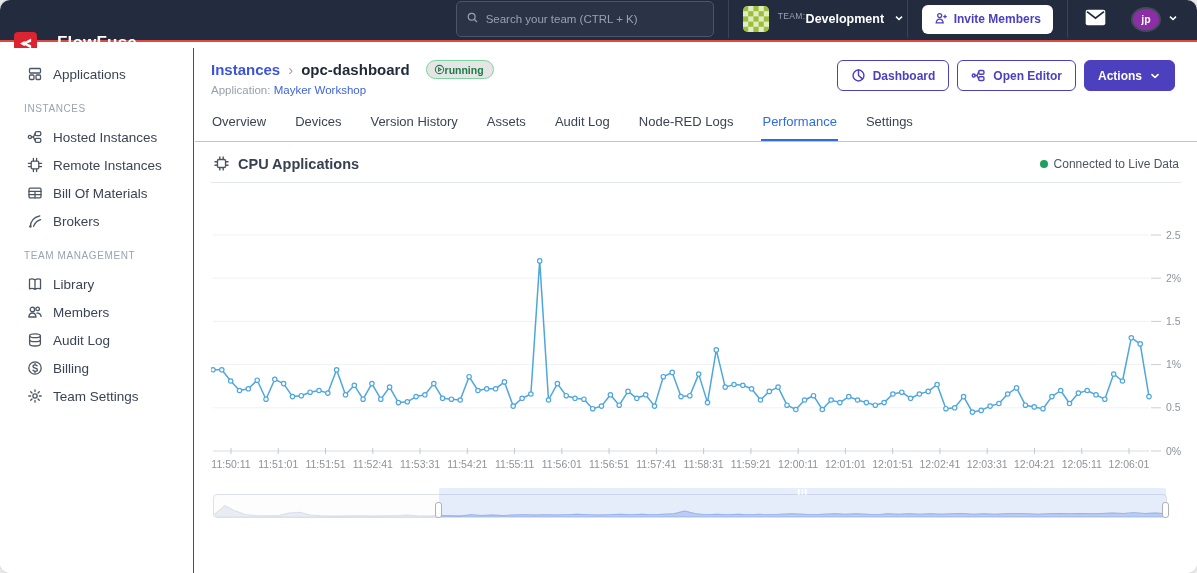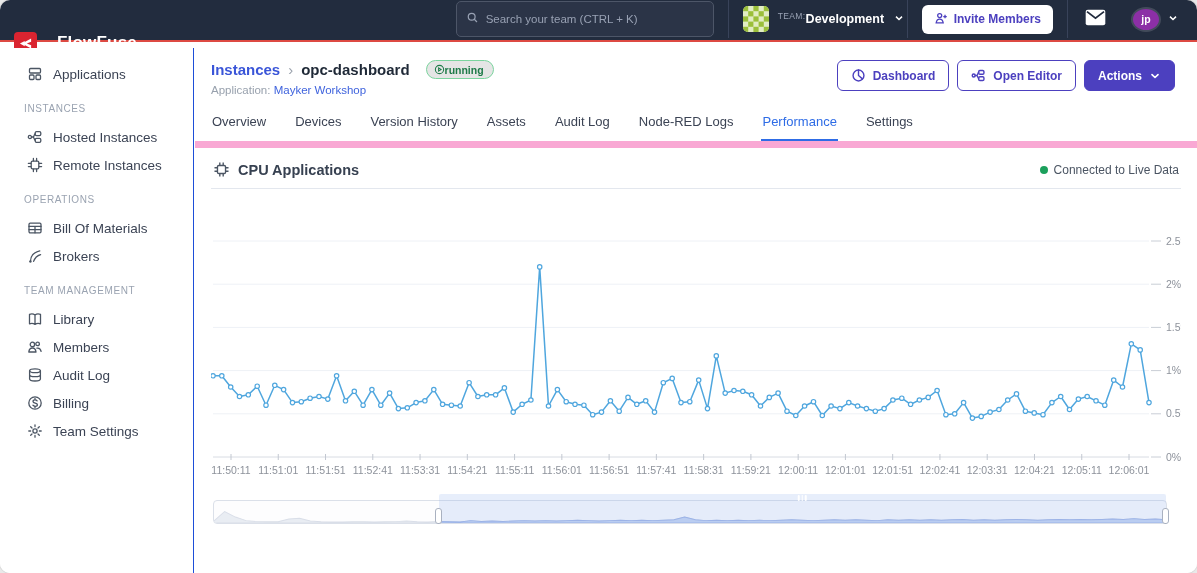--- a/index.html
+++ b/index.html
@@ -40,21 +40,21 @@
   .crumb-sep { color:#9aa1ac; font-weight:400; }
   .crumb-current { color:#1f2937; font-weight:700; }
   .status-badge { margin-left:8px; display:inline-flex; align-items:center; background:#e5e5e5; border:1px solid #7bd49e; color:#1e7a48; font-size:10.5px; font-weight:600; border-radius:20px; padding:2.5px 9px 2.5px 7px; }
   .app-line { margin-top:5px; font-size:11.5px; color:#98a1ad; }
   .app-line a { color:#3f63dd; text-decoration:none; cursor:pointer; }
   .head-actions { display:flex; gap:8px; padding-right:4px; }
   .btn { display:flex; align-items:center; gap:7px; border-radius:6px; font-size:12px; font-weight:700; padding:7px 13px; cursor:pointer; font-family:"Liberation Sans",sans-serif; }
   .btn.outline { background:#fff; color:#4c40bf; border:1px solid #4c40bf; }
   .btn.primary { background:#4c40bf; color:#fff; border:1px solid #4c40bf; }
 
-  .tabs { display:flex; gap:27px; padding:12px 16px 0 16px; border-bottom:7px solid #f9a8d4; }
+  .tabs { display:flex; gap:27px; padding:12px 16px 0 16px; border-bottom:1px solid #f9a8d4; }
   .tab { font-size:13px; color:#3b4354; padding:6px 1px 10px; cursor:pointer; border-bottom:2.5px solid transparent; }
   .tab.active { color:#2e6ce6; border-bottom-color:#2e6ce6; }
 
   .chart-section { padding:0 16px; }
   .chart-head { display:flex; justify-content:space-between; align-items:center; padding:13px 2px 10px; border-bottom:1px solid #e3e7ee; }
   .chart-title { display:flex; align-items:center; gap:8px; font-size:14.5px; font-weight:700; color:#374151; }
   .chart-title .ic { color:#4b5563; display:flex; }
   .live-status { display:flex; align-items:center; gap:6px; font-size:12px; color:#4b5563; }
   .live-dot { width:8px; height:8px; border-radius:50%; background:#1ca05c; }
   #chart-svg { display:block; margin-top:2px; }
@@ -179,21 +179,20 @@
       </div>
       <div class="side-item">
         <span class="ic">
           <svg width="16" height="16" viewBox="0 0 16 16" fill="none" stroke="currentColor" stroke-width="1.3" stroke-linecap="round" stroke-linejoin="round">
             <rect x="4.2" y="4.2" width="7.6" height="7.6" rx="1.3"></rect>
             <path d="M6.4 1.4v2.4M9.6 1.4v2.4M6.4 12.2v2.4M9.6 12.2v2.4M1.4 6.4h2.4M1.4 9.6h2.4M12.2 6.4h2.4M12.2 9.6h2.4"></path>
           </svg>
         </span>
         <span>Remote Instances</span>
       </div>
-      <div class="side-section-header">OPERATIONS</div>
       <div class="side-item">
         <span class="ic">
           <svg width="16" height="16" viewBox="0 0 16 16" fill="none" stroke="currentColor" stroke-width="1.3" stroke-linecap="round" stroke-linejoin="round">
             <rect x="2" y="3.2" width="12" height="9.6" rx="1.2"></rect>
             <path d="M2 6.4h12M2 9.6h12M8 6.4v6.4"></path>
           </svg>
         </span>
         <span>Bill Of Materials</span>
       </div>
       <div class="side-item">

